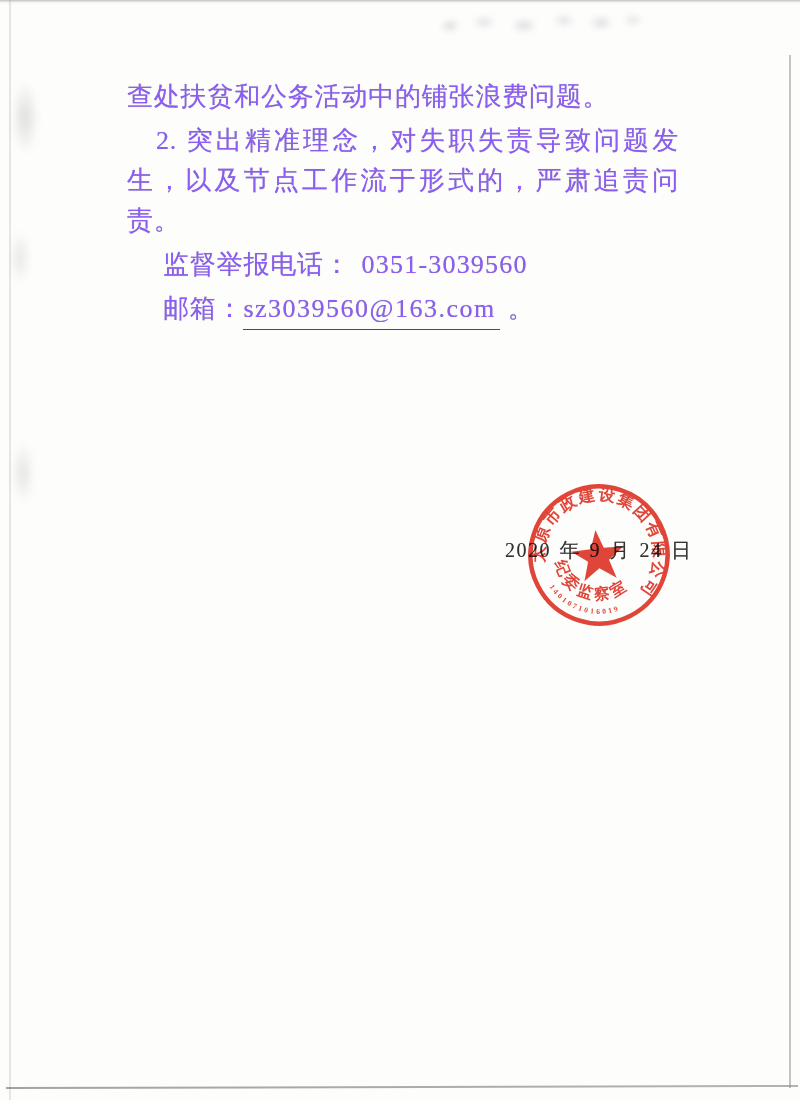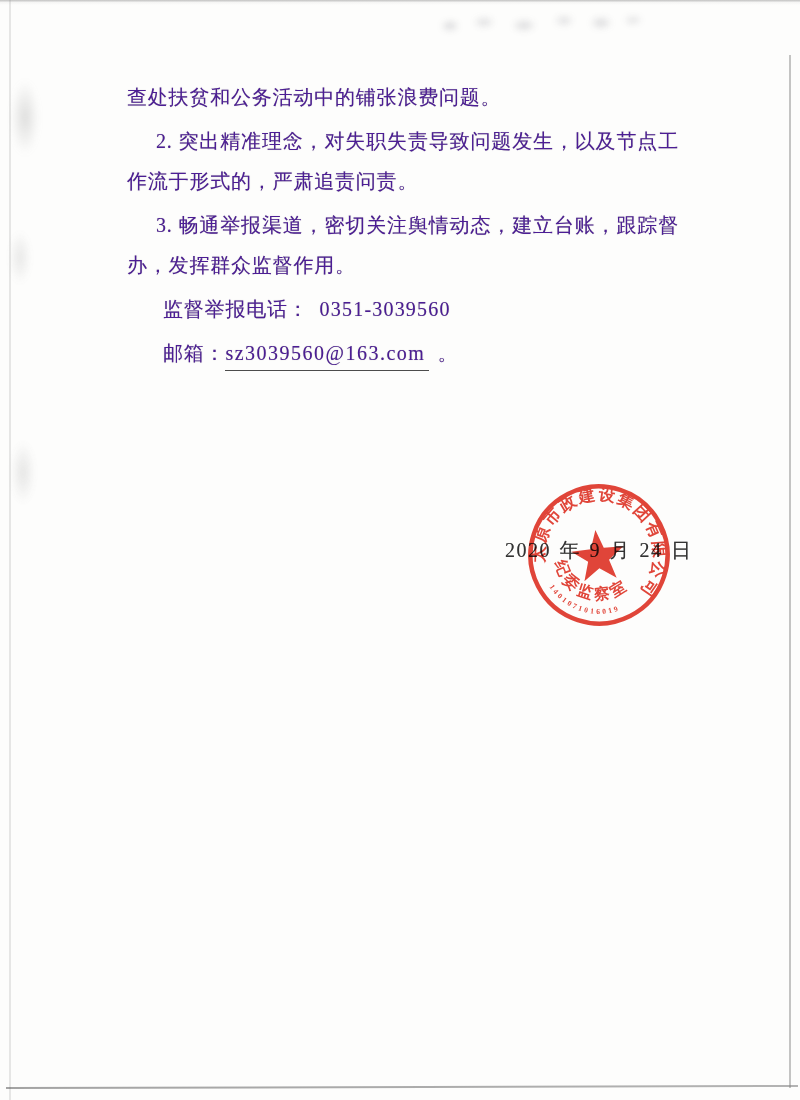--- a/index.html
+++ b/index.html
@@ -50,22 +50,22 @@
     position: absolute; background: radial-gradient(ellipse, rgba(130,130,130,.25), transparent 70%);
     filter: blur(3px);
   }
   .smudge-l1 { left: 11px; top: 80px;  width: 28px; height: 75px; }
   .smudge-l2 { left: 9px;  top: 230px; width: 22px; height: 55px; opacity: .7; }
   .smudge-l3 { left: 11px; top: 440px; width: 24px; height: 65px; opacity: .8; }
 
   
   .content {
     position: absolute; left: 127px; top: 77px; width: 552px;
-    color: #4c1d95;
-    font-size: 20px; line-height: 40px; letter-spacing: .8px;
+    color: #8b5cf6;
+    font-size: 26px; line-height: 40px; letter-spacing: .8px;
     text-shadow: 0 0 .7px rgba(70,70,70,.5);
   }
   .content p { margin: 0 0 4px 0; }
   .para { text-align: justify; }
   .indent { text-indent: 29px; }
   .contact { text-indent: 36px; text-align: left; }
   .num { letter-spacing: 1.2px; margin-left: 11px; }
   .email-addr {
     border-bottom: 1.2px solid #4c4c4c;
     padding: 0 4px 6px 0;
@@ -98,21 +98,20 @@
   <div class="edge-right"></div>
   <div class="edge-bottom"></div>
   <div class="ghost-text"></div>
   <div class="smudge-l1"></div>
   <div class="smudge-l2"></div>
   <div class="smudge-l3"></div>
 
   <div class="content">
     <p class="para">查处扶贫和公务活动中的铺张浪费问题。</p>
     <p class="para indent">2. 突出精准理念，对失职失责导致问题发生，以及节点工作流于形式的，严肃追责问责。</p>
-    <p class="para indent">3. 畅通举报渠道，密切关注舆情动态，建立台账，跟踪督办，发挥群众监督作用。</p>
 
     <p class="contact">
       <span>监督举报电话：</span><span class="num">0351-3039560</span>
     </p>
     <p class="contact">
       <span>邮箱：</span><span class="email-addr">sz3039560@163.com</span><span class="email-suffix">。</span>
     </p>
   </div>
 
   <div class="date-line">2020 年 9 月 24 日</div>

